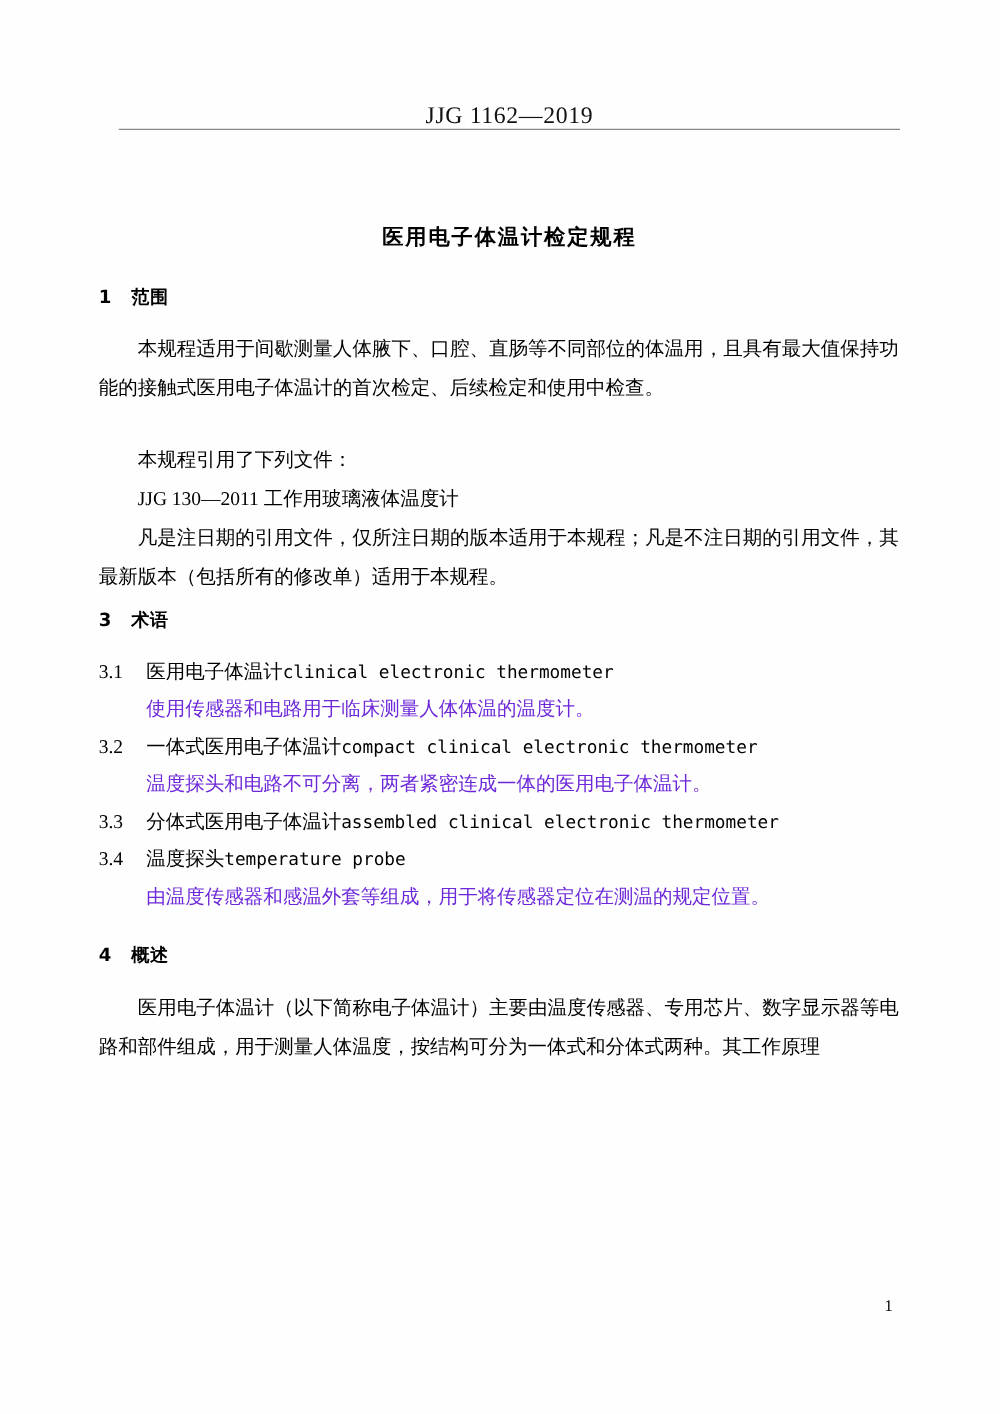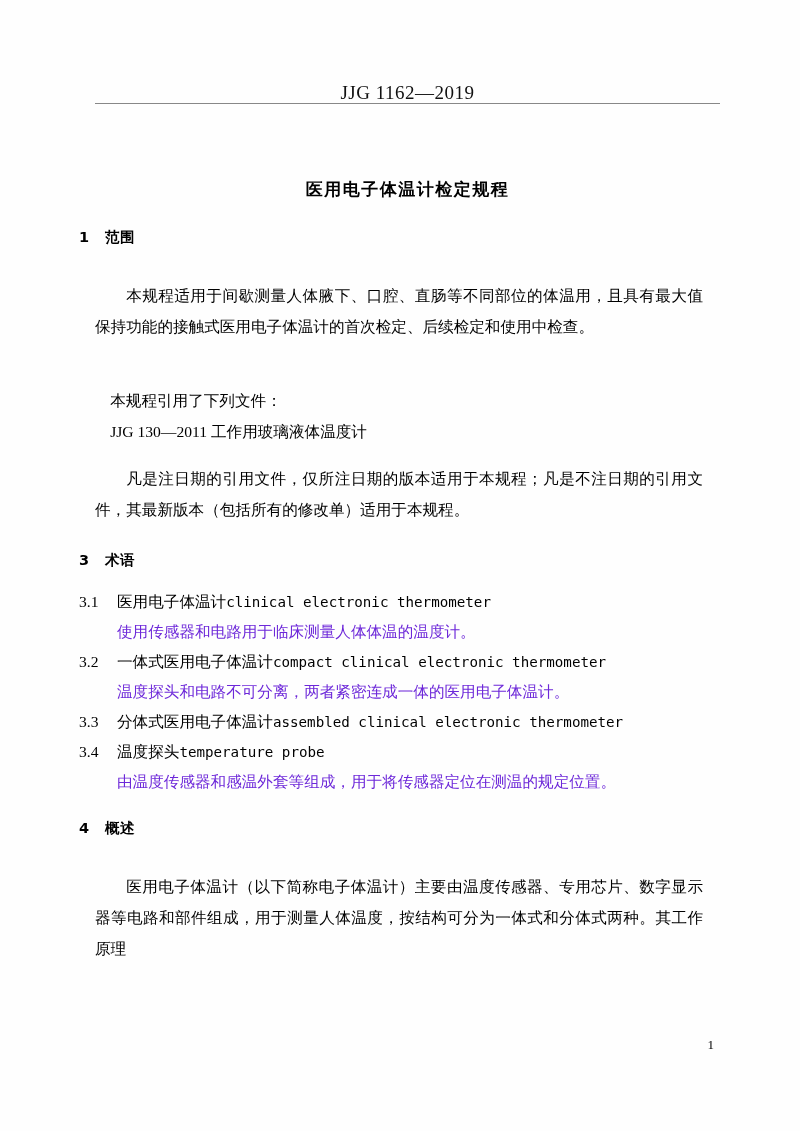--- a/index.html
+++ b/index.html
@@ -71,21 +71,21 @@
   .sec-head .num {
     display: inline-block;
     min-width: 26px;
   }
   .para {
     font-family: "Liberation Serif", serif;
     font-size: 15.6px;
     line-height: 31px;
     text-align: justify;
     text-justify: inter-ideograph;
-    margin: 16px;
+    margin: 0;
     color: #000;
   }
   .indent {
     text-indent: 2em;
   }
   .term-line {
     font-family: "Liberation Serif", serif;
     font-size: 15.6px;
     line-height: 30px;
     margin: 0;

